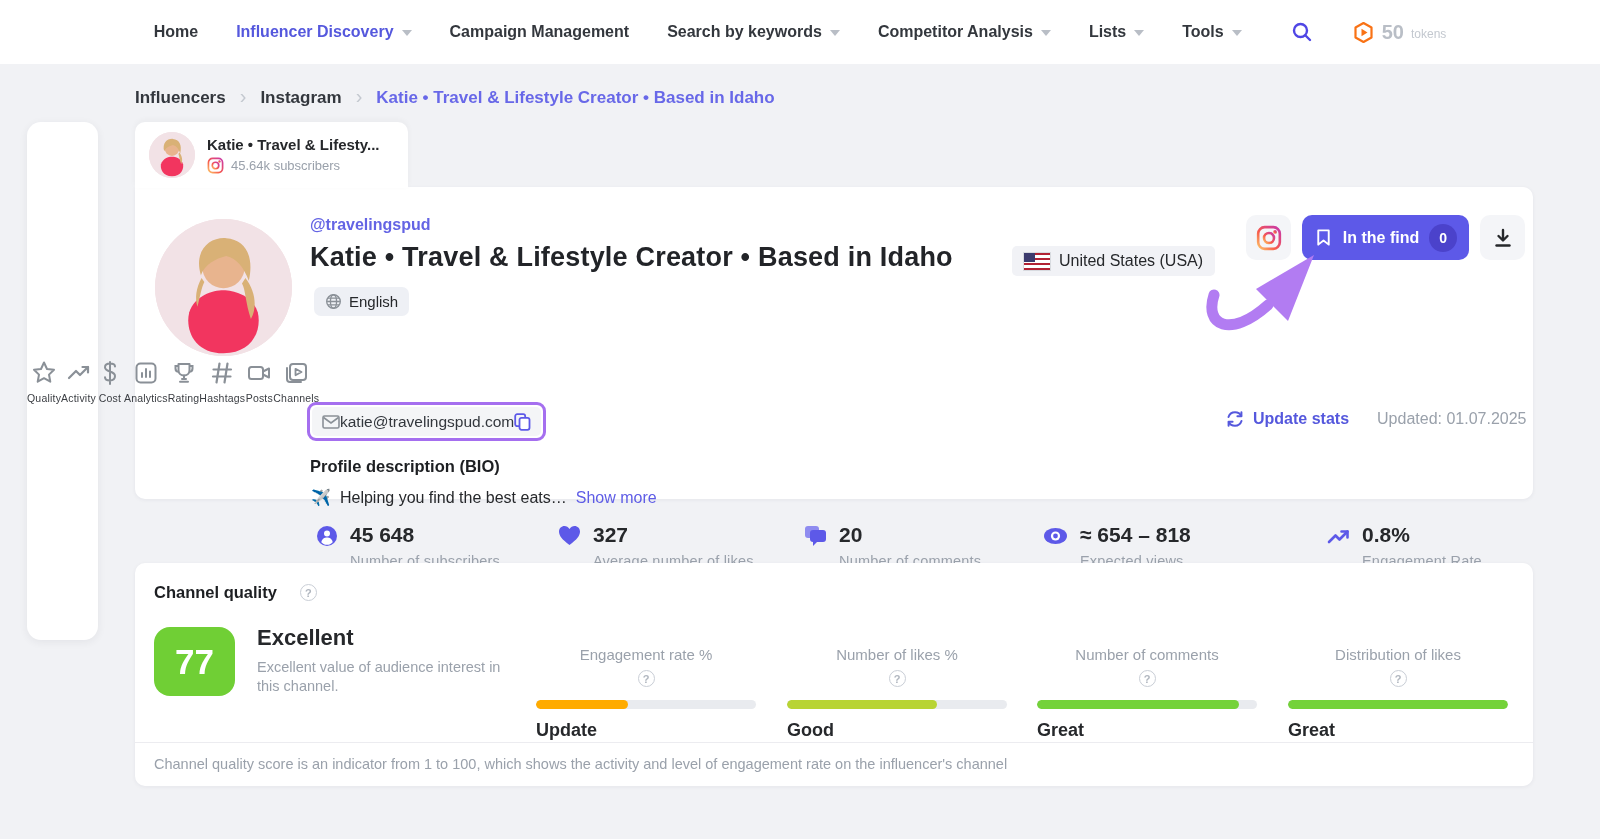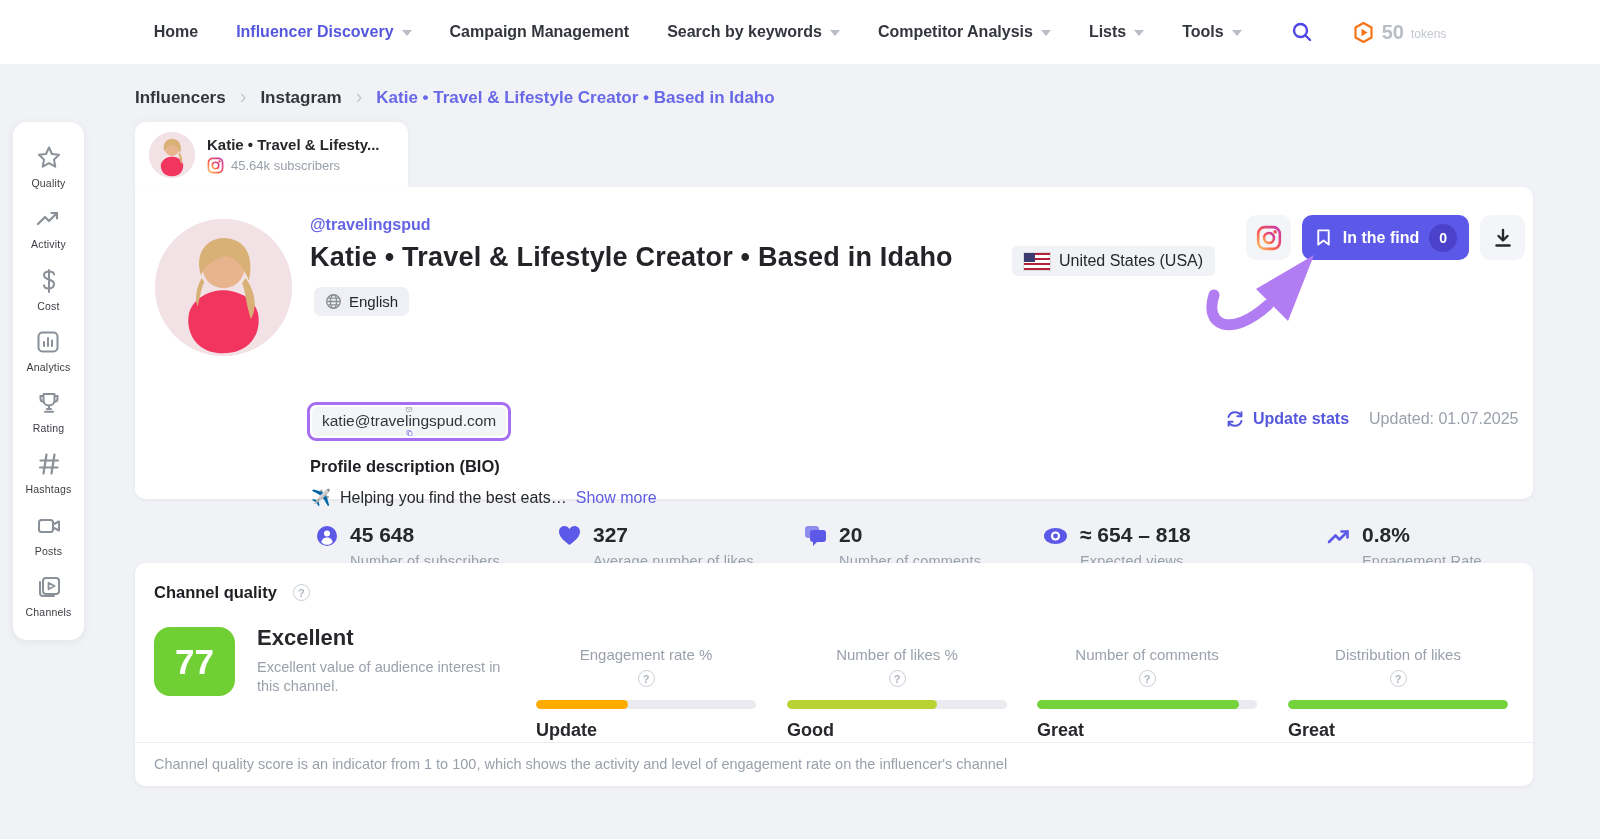--- a/index.html
+++ b/index.html
@@ -18,22 +18,22 @@
   .tokens .count { font-size:20px; color:#b9bec6; font-weight:600; }
   .tokens .unit { font-size:12px; color:#c3c8cf; margin-top:4px; }
 
   
   .breadcrumb { position:absolute; left:135px; top:86px; display:flex; align-items:center; gap:14px; font-size:17px; font-weight:600; }
   .crumb { color:#33373d; cursor:pointer; }
   .crumb.current { color:#6868e8; }
   .crumb-sep { color:#c3c8cf; font-size:20px; font-weight:400; transform:translateY(-1px); }
 
   
-  .side-rail { position:absolute; left:13px; top:122px; width:71px; height:518px; background:#fff; border-radius:14px;
-               box-shadow:0 2px 8px rgba(40,40,60,.07); display:flex; flex-direction:column; justify-content:space-evenly; align-items:center; z-index:4; padding:6px 0; }
+  .side-rail { position:absolute; left:27px; top:122px; width:71px; height:518px; background:#fff; border-radius:14px;
+               box-shadow:0 2px 8px rgba(40,40,60,.07); display:flex; flex-direction:row; justify-content:space-evenly; align-items:center; z-index:4; padding:6px 0; }
   .rail-item { display:flex; flex-direction:column; align-items:center; gap:5px; cursor:pointer; }
   .rail-item .lbl { font-size:10.5px; color:#3a3d42; letter-spacing:.2px; }
   .rail-item svg { display:block; }
 
   
   .profile-tab { position:absolute; left:135px; top:122px; width:273px; height:66px; background:#fff; border-radius:10px 10px 0 0;
                  display:flex; align-items:center; padding:0 14px; gap:12px; z-index:3; box-shadow:0 -2px 6px rgba(40,40,60,.04); }
   .tab-title { font-size:15px; font-weight:700; color:#26282b; }
   .tab-sub { display:flex; align-items:center; gap:7px; margin-top:4px; font-size:13px; color:#9aa1ab; }
 
@@ -64,36 +64,36 @@
   .btn-lists .cnt { width:28px; height:28px; border-radius:50%; background:#4b42cb; font-size:14px; font-weight:600; display:flex; align-items:center; justify-content:center; }
   .btn-dl { left:1345px; width:45px; background:#f4f5f8; }
 
   .stats-row { position:absolute; left:0; top:336px; width:1398px; height:52px; }
   .stat { position:absolute; display:flex; gap:12px; }
   .stat .val { font-size:21px; font-weight:700; color:#26282b; }
   .stat .lab { font-size:14.5px; color:#9aa1ab; margin-top:6px; letter-spacing:.2px; }
   .stat .ico { margin-top:2px; }
 
   .email-wrap { position:absolute; left:172px; top:215px; border:3px solid #a56fef; border-radius:9px; padding:2px; cursor:pointer; }
-  .email-box { background:#f4f5f7; border-radius:5px; height:29px; display:flex; align-items:center; padding:0 10px;flex-direction:column; }
+  .email-box { background:#f4f5f7; border-radius:5px; height:29px; display:flex; align-items:center; padding:0 10px; }
   .email-box .addr { font-size:15.5px; color:#33373d; }
 
   .update-row { position:absolute; left:1090px; top:222px; display:flex; align-items:center; gap:6px; }
   .update-link { display:flex; align-items:center; gap:8px; color:#5558dd; font-size:16px; font-weight:700; cursor:pointer; }
-  .updated-at { font-size:16px; color:#9aa1ab; margin-left:14px; }
+  .updated-at { font-size:16px; color:#9aa1ab; margin-left:22px; }
 
   .bio-head { position:absolute; left:175px; top:270px; font-size:16.5px; font-weight:700; color:#1d1f22; }
   .bio-row { position:absolute; left:176px; top:301px; font-size:16px; color:#26282b; display:flex; gap:9px; align-items:center; }
   .bio-row .plane { color:#4a6fd4; }
   .show-more { color:#5e5ce6; cursor:pointer; }
 
   .anno-arrow { position:absolute; left:1196px; top:243px; z-index:6; pointer-events:none; }
 
   
-  .cq-title { position:absolute; left:19px; top:20px; font-size:16.5px; font-weight:700; color:#1d1f22; display:flex; align-items:center; gap:16px; }
+  .cq-title { position:absolute; left:19px; top:20px; font-size:16.5px; font-weight:700; color:#1d1f22; display:flex; align-items:center; gap:23px; }
   .q-help { width:17px; height:17px; border-radius:50%; border:1.5px solid #c9ced6; color:#b0b6bf; font-size:11px; font-weight:700;
             display:inline-flex; align-items:center; justify-content:center; cursor:pointer; }
   .score-box { position:absolute; left:19px; top:64px; width:81px; height:69px; background:#70cf35; border-radius:16px;
                display:flex; align-items:center; justify-content:center; font-size:35px; font-weight:700; color:#fff; }
   .score-word { position:absolute; left:122px; top:62px; font-size:22px; font-weight:700; color:#26282b; }
   .score-desc { position:absolute; left:122px; top:95px; width:265px; font-size:14.5px; line-height:19px; color:#9aa1ab; }
 
   .meter { position:absolute; top:83px; width:220px; }
   .meter .m-label { font-size:15px; color:#9aa1ab; display:flex; align-items:center; gap:7px;flex-direction:column; }
   .meter .m-track { margin-top:13px; width:220px; height:9px; border-radius:5px; background:#e9ebef; overflow:hidden; }

